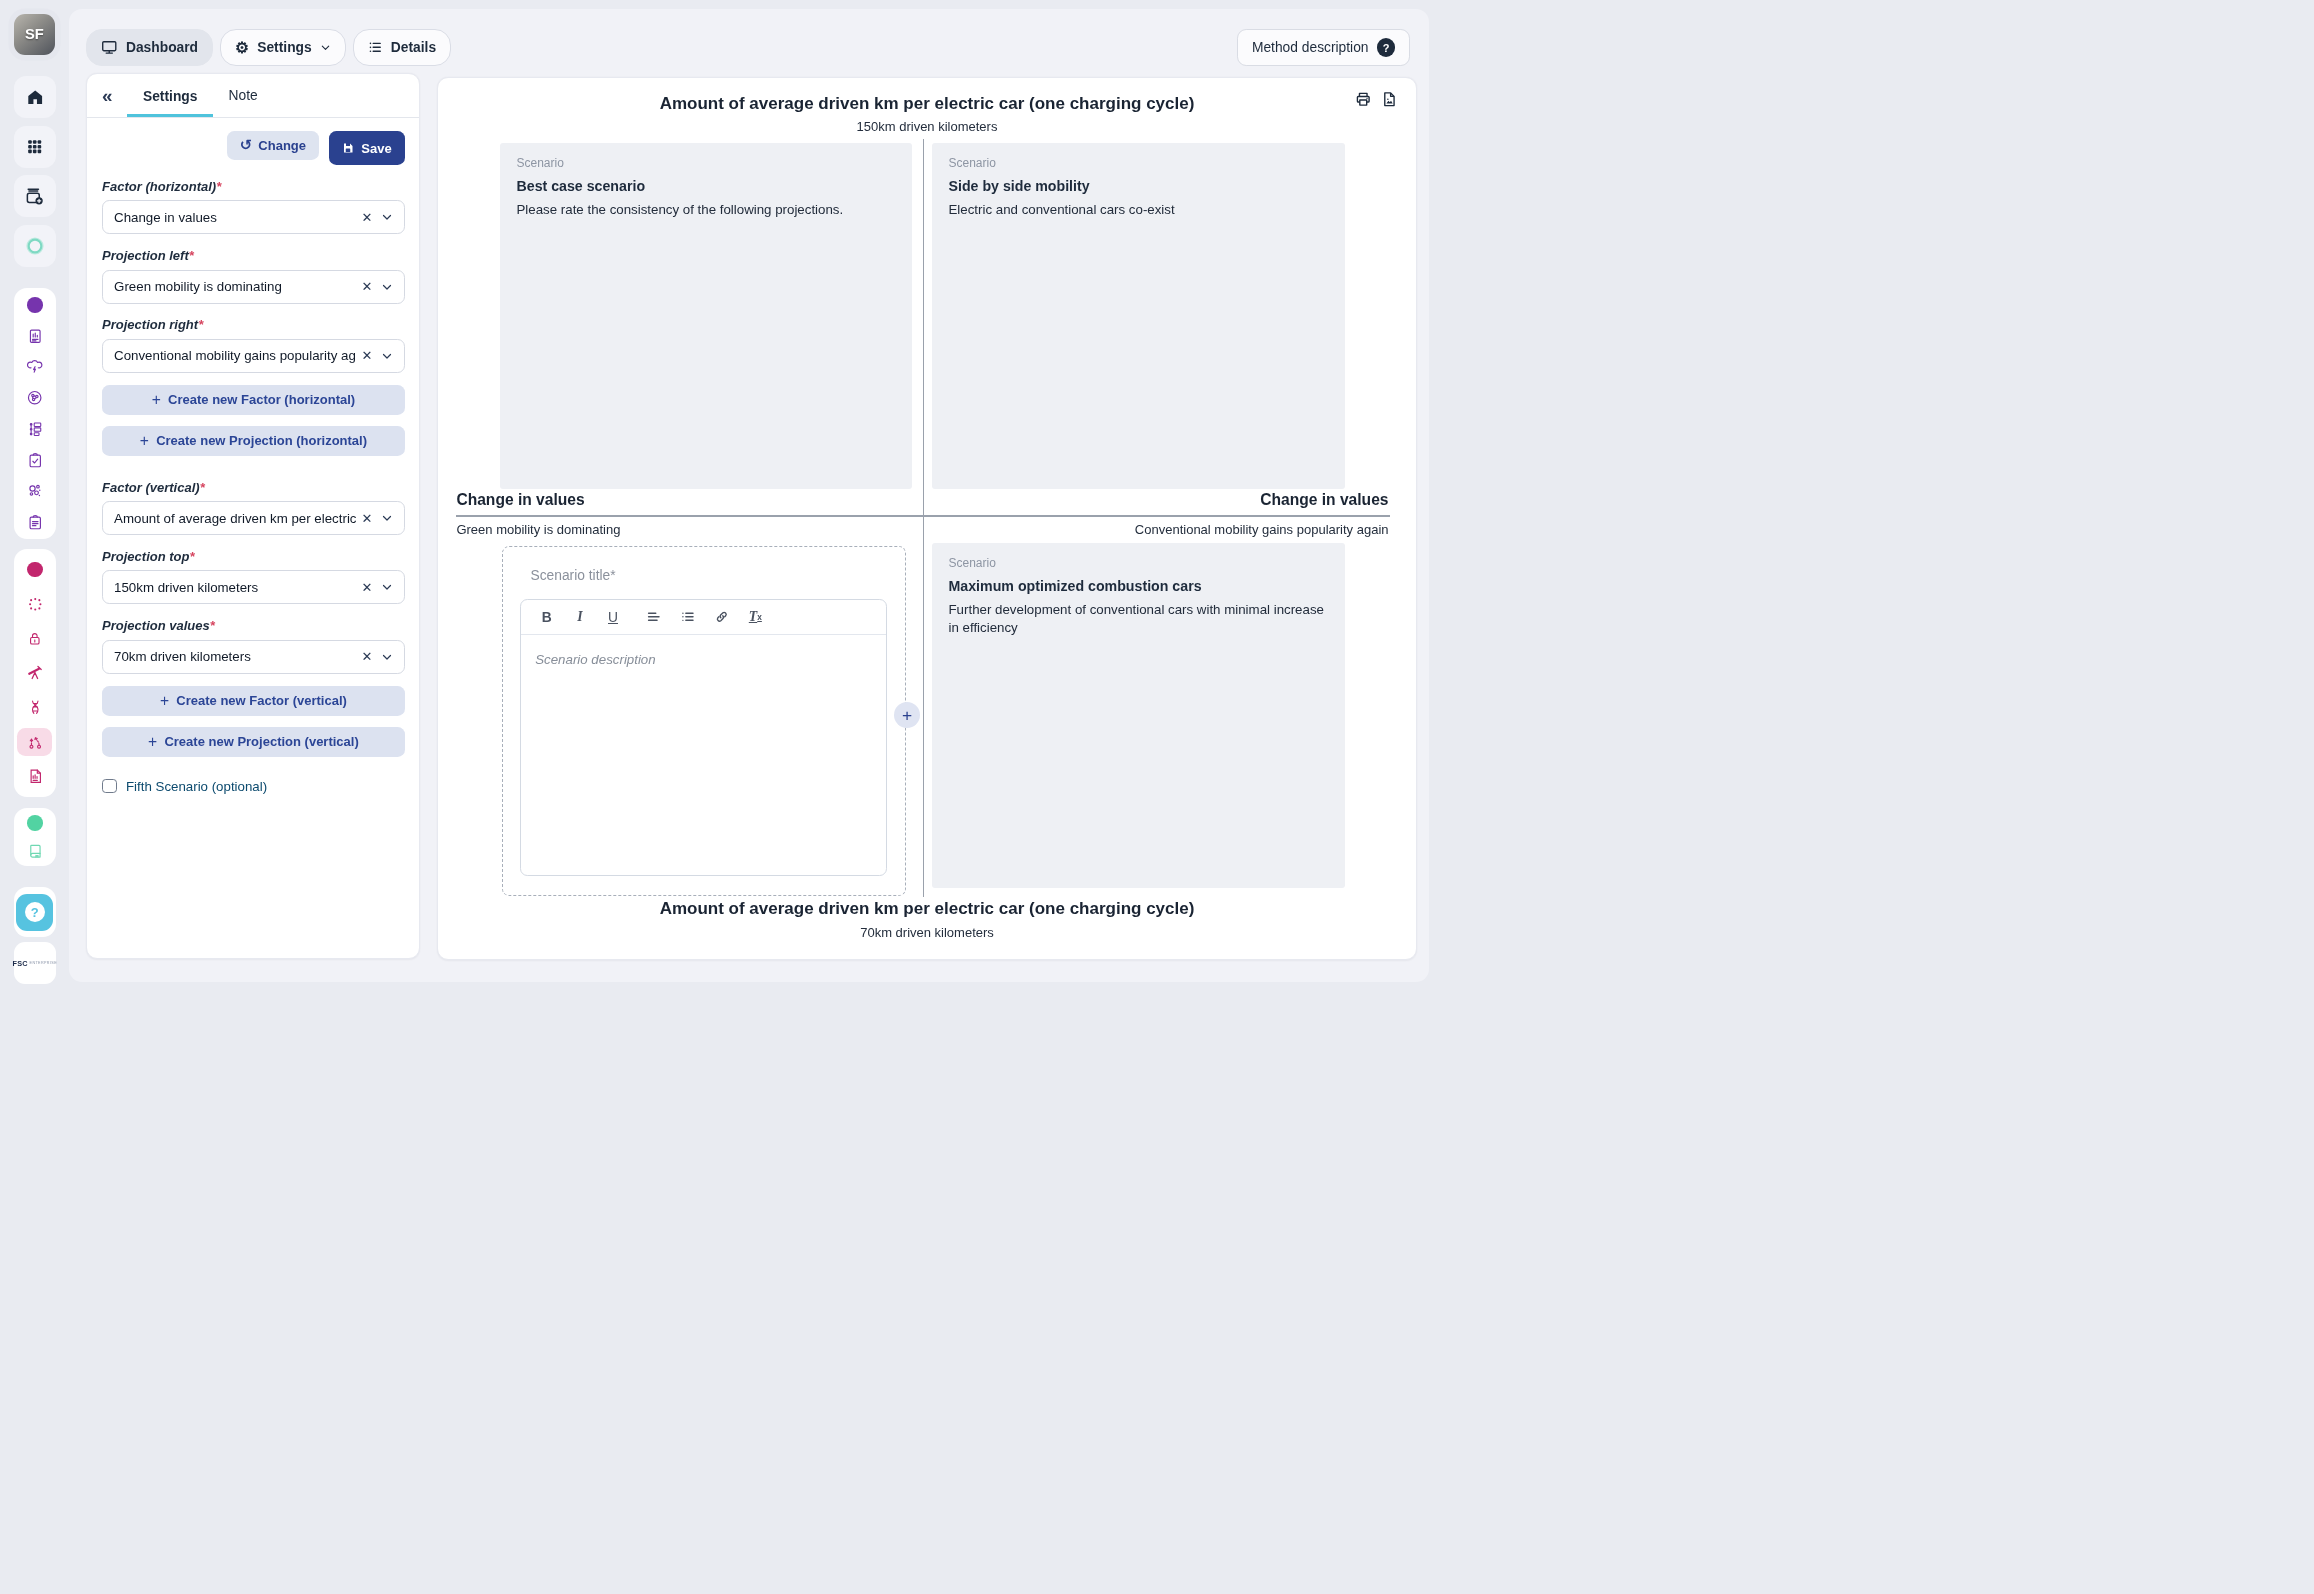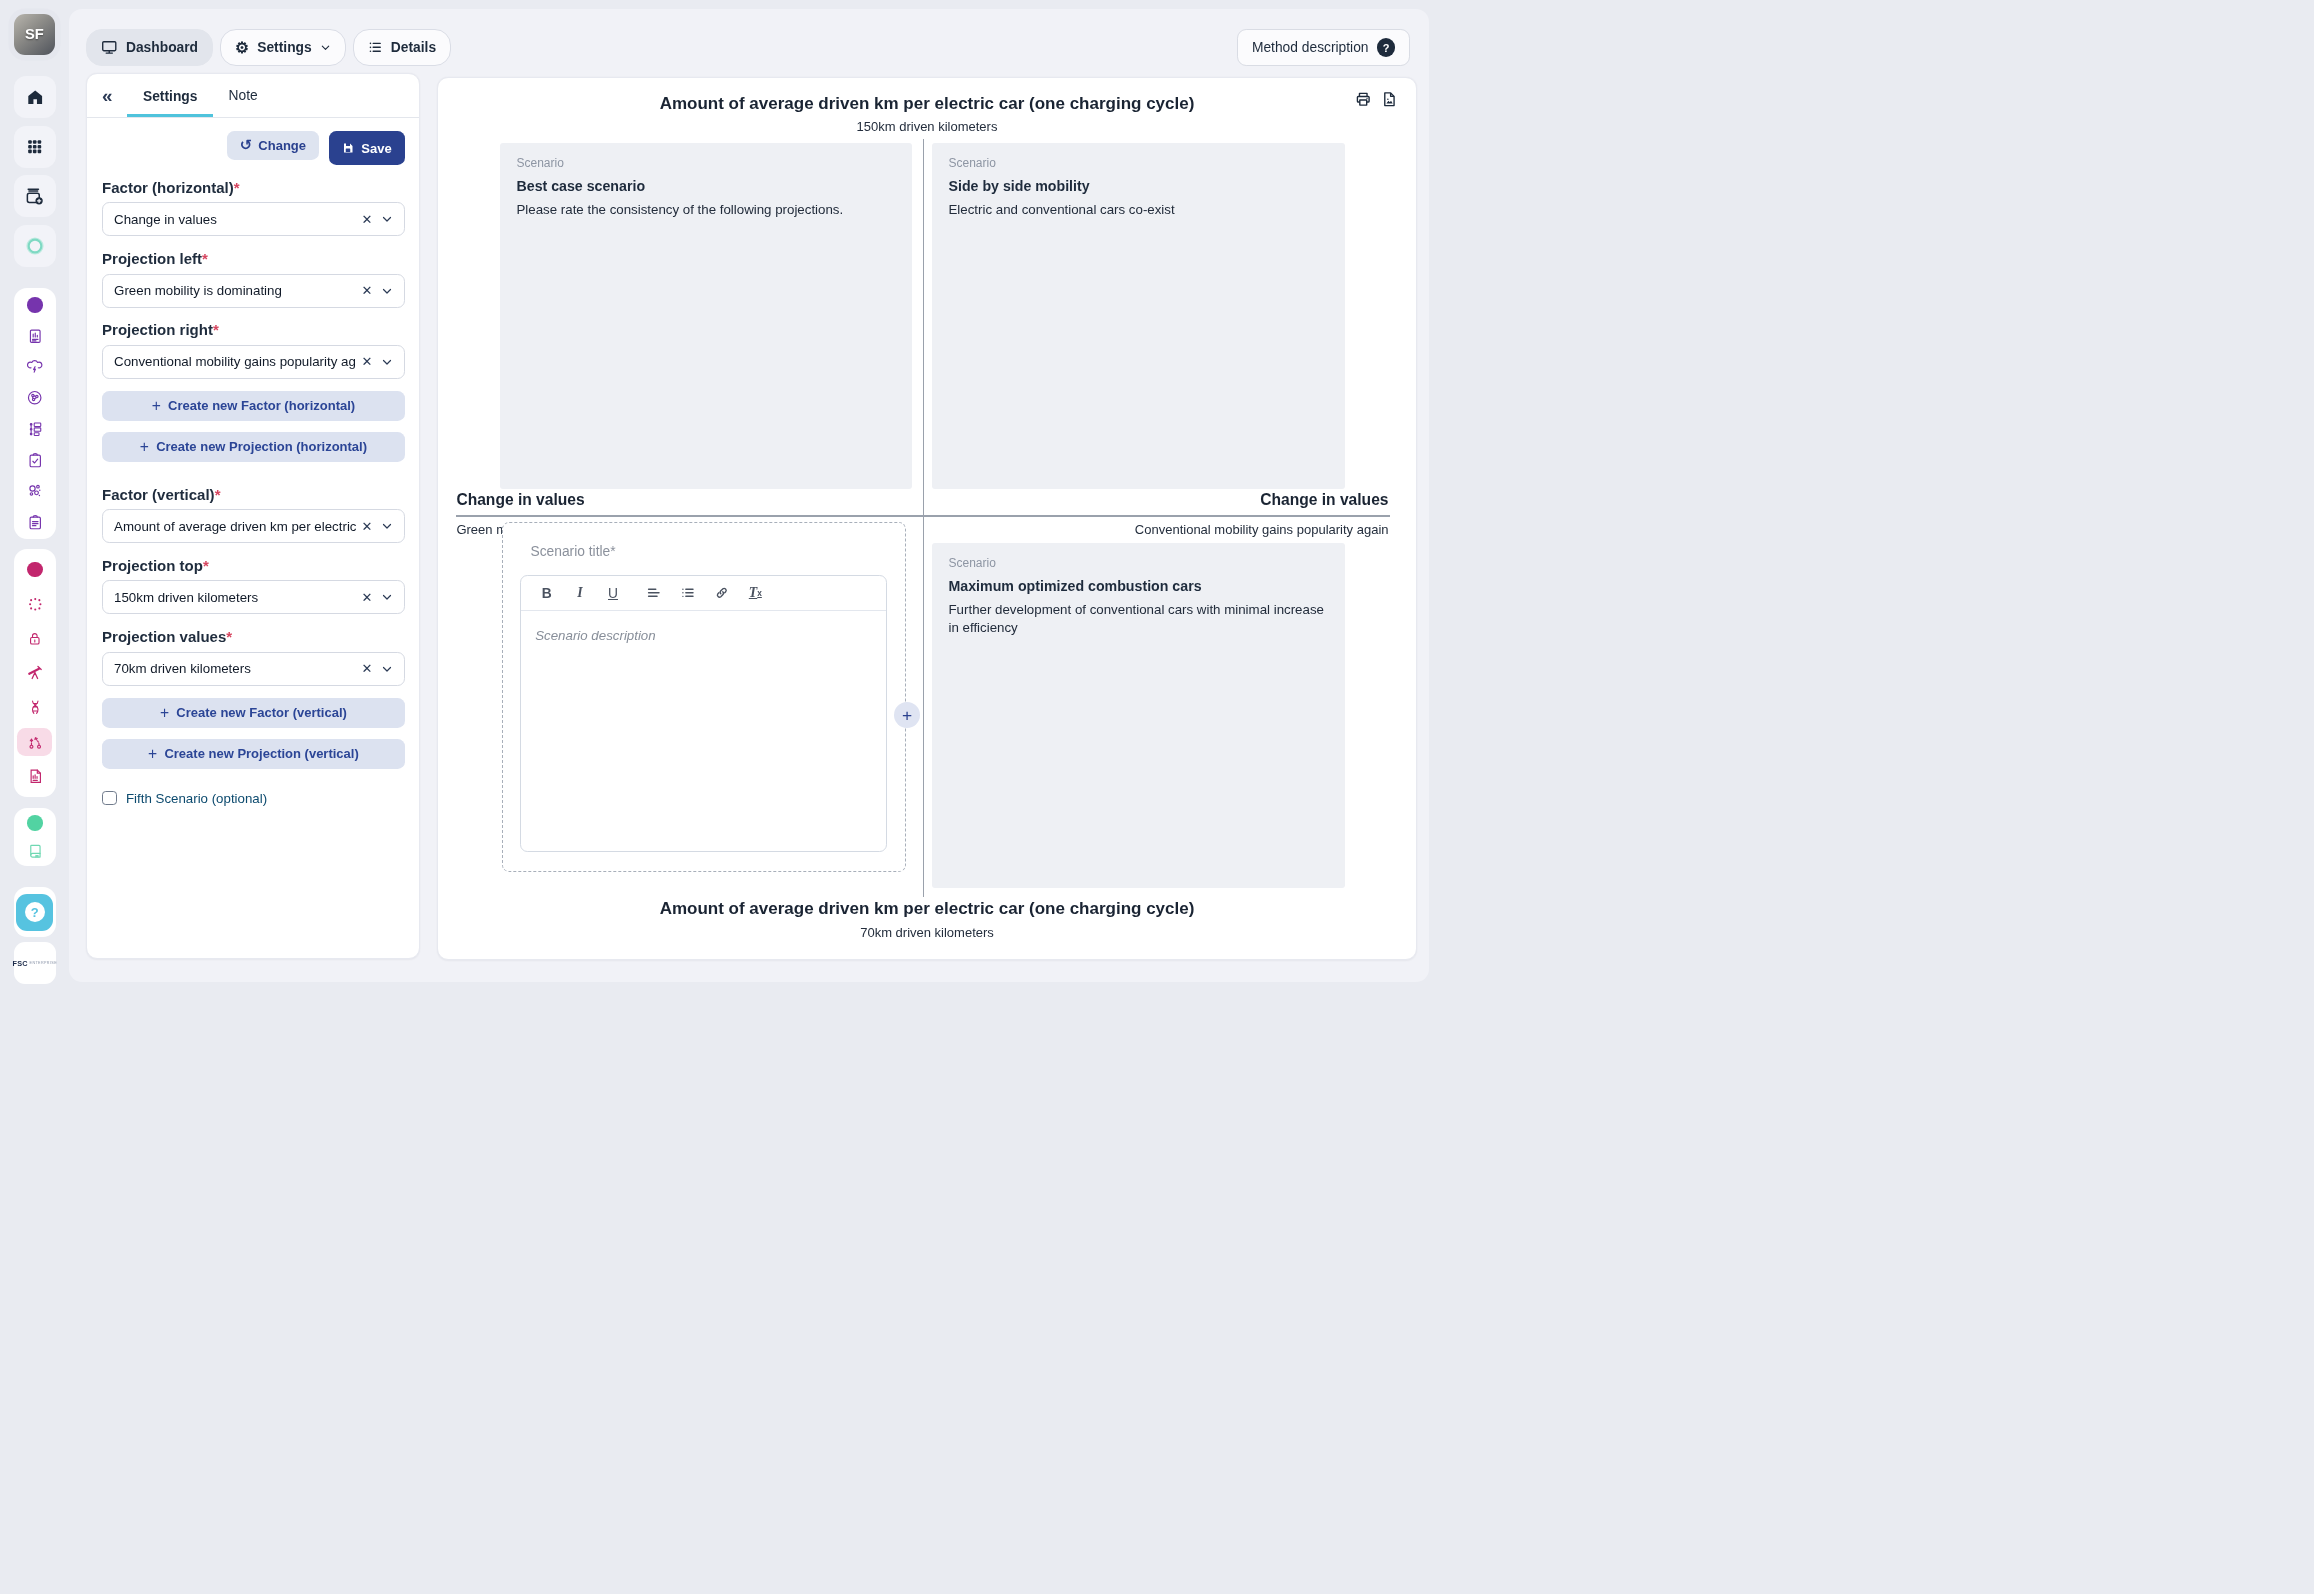--- a/index.html
+++ b/index.html
@@ -53,21 +53,21 @@
   .tabs { display:flex; gap:0; }
   .tab { display:flex; align-items:center; padding:0 15.6px; font-size:13.8px; color:#1e2b3c; cursor:pointer; }
   .tab.active { font-weight:bold; border-bottom:3.7px solid #4fc3dc; padding-top:3.7px; }
   .sp-body { padding:13px 14.7px 0 14.7px; }
   .actions { display:flex; justify-content:flex-end; gap:10px; }
   .btn-reset { height:28.5px; padding:0 13px; border:none; border-radius:7.3px; background:#dee4f0; color:#2a418f;
                font-weight:bold; font-size:13px; display:inline-flex; align-items:center; gap:6.4px; cursor:pointer; font-family:inherit; }
   .undo-glyph { font-size:14.7px; line-height:1; font-weight:bold; }
   .btn-save { height:34px; padding:0 13px; border:none; border-radius:7.3px; background:#2a418f; color:#fff;
               font-weight:bold; font-size:13px; display:inline-flex; align-items:center; gap:7.3px; cursor:pointer; font-family:inherit; }
-  .f-label { margin-top:13.8px; font-size:15px; font-weight:bold; color:#1f2c3d; }
+  .f-label { margin-top:13.8px; font-size:13px; font-weight:bold; color:#1f2c3d;font-style:italic; }
   .f-label:first-of-type { margin-top:12px; }
   .req { color:#d6455f; font-weight:bold; }
   .select { margin-top:6.4px; height:34px; border:0.9px solid #d5d9e2; border-radius:7.3px; display:flex; align-items:center;
             padding:0 11px; background:#fff; cursor:pointer; }
   .select .val { flex:1; font-size:13.3px; color:#111a28; white-space:nowrap; overflow:hidden; }
   .x-icon { font-size:13px; font-weight:bold; color:#2b3a55; margin:0 8.3px 0 5.5px; cursor:pointer; }
   .create-btn { margin-top:11px; width:100%; height:30px; border:none; border-radius:7.3px; background:#dce2f0; color:#2b4596;
                 font-weight:bold; font-size:13px; display:flex; align-items:center; justify-content:center; gap:7.3px; cursor:pointer; font-family:inherit; }
   .create-btn .plus { font-size:15.6px; font-weight:normal; }
   .gap-lg { margin-top:24px; }
@@ -92,21 +92,21 @@
   .kicker { font-size:12px; color:#8d95a3; }
   .q-title { font-size:14.2px; font-weight:bold; margin-top:8.3px; color:#1e2b3c; }
   .q-desc { font-size:13.3px; margin-top:6.4px; line-height:1.35; color:#222c3b; }
   .ax-label-left { position:absolute; left:18.4px; top:413px; font-size:15.6px; font-weight:bold; color:#1a2433; }
   .ax-value-left { position:absolute; left:18.4px; top:444px; font-size:13px; color:#242e3d; }
   .ax-label-right { position:absolute; right:27.5px; top:413px; font-size:15.6px; font-weight:bold; color:#1a2433; text-align:right; }
   .ax-value-right { position:absolute; right:27.5px; top:444px; font-size:13px; color:#242e3d; text-align:right; }
   .bx-title { position:absolute; left:0; right:0; top:821px; text-align:center; font-size:17px; font-weight:bold; color:#1a2433; }
   .bx-sub { position:absolute; left:0; right:0; top:847px; text-align:center; font-size:13px; color:#242e3d; }
 
-  .editor-card { position:absolute; left:64px; top:444px; width:404px; height:350px; border:1.4px dashed #a8afba; border-radius:7.3px; background:#fff; }
+  .editor-card { position:absolute; left:64px; top:468px; width:404px; height:350px; border:1.4px dashed #a8afba; border-radius:7.3px; background:#fff; }
   .title-input { position:absolute; left:27.5px; right:27.5px; top:16.5px; height:24px; border:none; outline:none; font-size:13.8px;
                  font-family:inherit; color:#1e2b3c; background:transparent; }
   .title-input::placeholder { color:#8b919c; opacity:1; }
   .editor-box { position:absolute; left:16.5px; right:18.4px; top:52px; bottom:19px; border:0.9px solid #d4dae3; border-radius:7.3px; }
   .ed-toolbar { height:35px; border-bottom:0.9px solid #e3e7ee; display:flex; align-items:center; padding-left:19px; gap:18.4px; color:#4a5260; }
   .tb-ico { cursor:pointer; display:flex; align-items:center; justify-content:center; min-width:14.7px; }
   .g-bold { font-weight:bold; font-size:13.8px; }
   .g-italic { font-style:italic; font-size:13.8px; font-family:"Liberation Serif",serif; font-weight:bold; }
   .g-under { font-size:13.8px; text-decoration:underline; }
   .g-clear { font-size:13.8px; font-style:italic; font-family:"Liberation Serif",serif; font-weight:bold; text-decoration:underline; }

